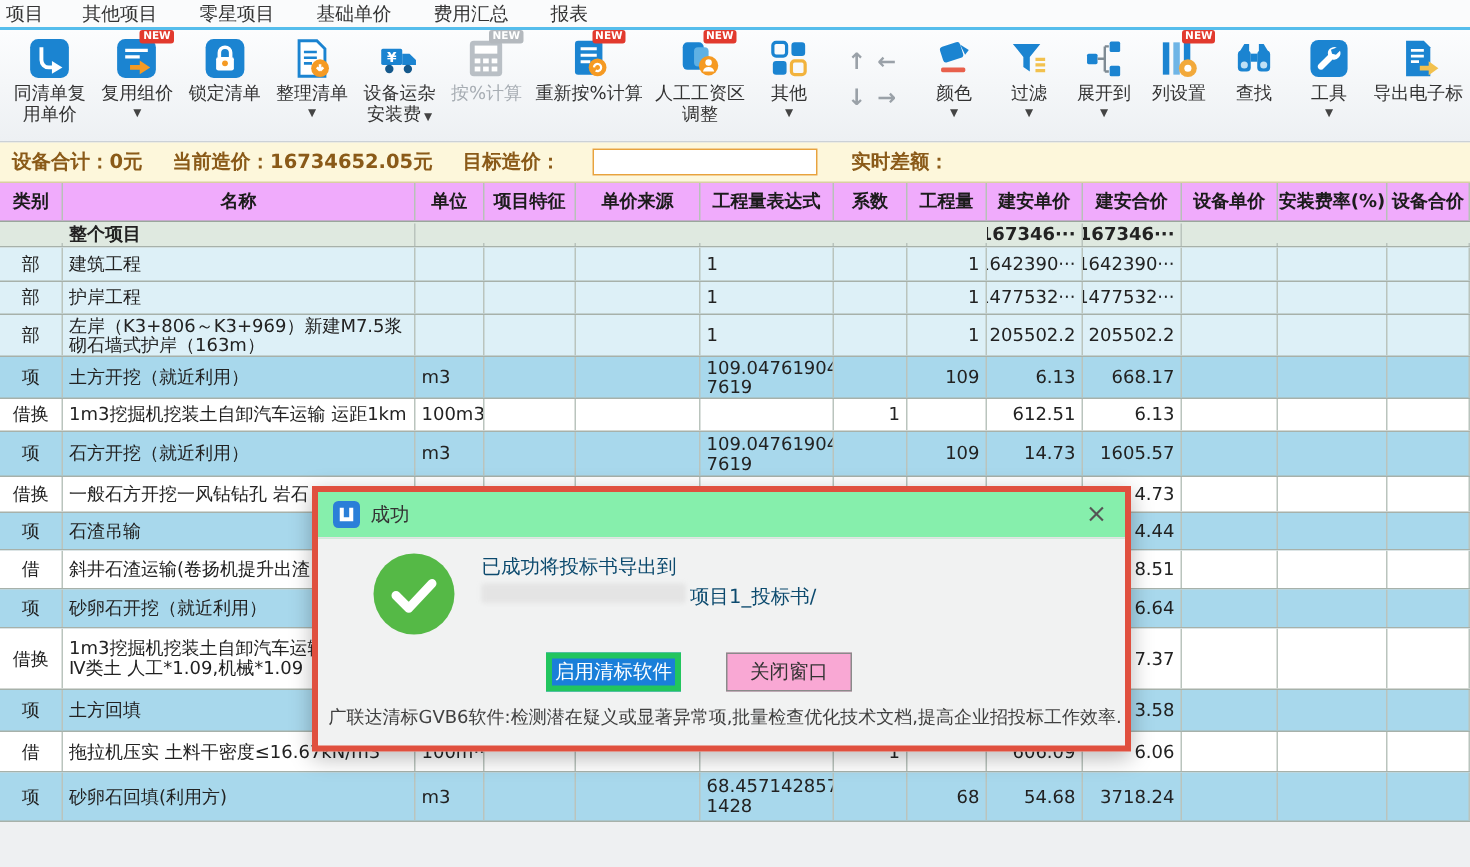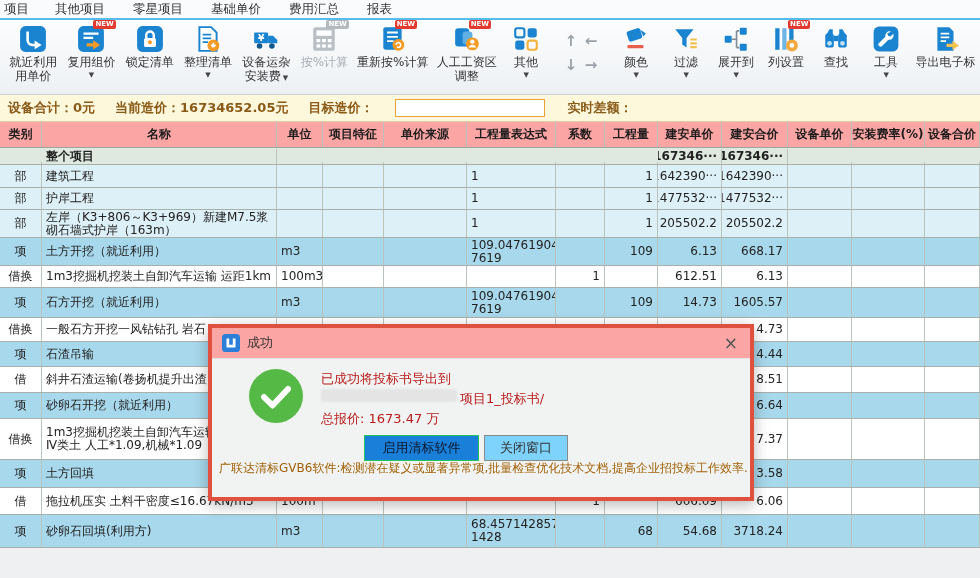--- a/index.html
+++ b/index.html
@@ -25,50 +25,50 @@
   .arrows{display:grid;grid-template-columns:20px 20px;grid-template-rows:24px 24px;align-items:center;justify-items:center;color:#9aa1a8;font-size:15px;font-weight:bold;padding:4px 10px 0 10px}
   .arrows span{cursor:default}
 
   
   .statusbar{height:27px;background:#fdf7db;border-bottom:1px solid #d9cfa2;display:flex;align-items:center;padding-left:8px;color:#8a5a18;font-weight:bold;font-size:13px;white-space:nowrap}
   .sb-item{margin-right:20px}
   .sb-input{width:150px;height:18px;border:1px solid #e8a33d;background:#fff;margin-right:22px;outline:none;font-size:12px;padding:0 3px}
 
   
   .table{position:relative;width:980px}
-  .thead{display:flex;height:26px;background:#fca5a5;border-bottom:1px solid #9aa79c}
+  .thead{display:flex;height:26px;background:#f0abfc;border-bottom:1px solid #9aa79c}
   .th{display:flex;align-items:center;justify-content:center;font-weight:bold;color:#1c1c1c;overflow:hidden;white-space:nowrap;border-right:1px solid #b7c1b8;flex:none}
   .tr{display:flex;border-bottom:1px solid #a7b1aa;overflow:hidden}
   .td{display:flex;align-items:center;padding:1px 4px;overflow:hidden;line-height:13px;border-right:1px solid #bac4bd;flex:none;font-size:12px}
   .a-c{justify-content:center;text-align:center}
   .a-l{justify-content:flex-start;text-align:left}
   .a-r{justify-content:flex-end;text-align:right;white-space:nowrap}
   .pre{white-space:pre-line}
   .c0{width:42px}.c1{width:235px}.c2{width:46px}.c3{width:61px}.c4{width:83px}
   .c5{width:89px}.c6{width:49px}.c7{width:53px}.c8{width:64px}.c9{width:66px}
   .c10{width:64px}.c11{width:73px}.c12{width:55px}
   .row-root{background:#dfe9e0;font-weight:bold}
   .row-bu{background:#ddf0f7}
   .row-xiang{background:#a8d8ec}
   .row-white{background:#fff}
 
   
   .dialog{position:absolute;left:208px;top:324px;width:546px;height:177px;background:#f1f2f2;border:4px solid #e0503f;box-shadow:0 4px 14px rgba(0,0,0,.28);z-index:10}
-  .dlg-title{height:31px;background:#fca5a5;border-bottom:1px solid #e3e3e3;display:flex;align-items:center;padding:0 10px;font-size:13px;color:#333}
+  .dlg-title{height:31px;background:#86efac;border-bottom:1px solid #e3e3e3;display:flex;align-items:center;padding:0 10px;font-size:13px;color:#333}
   .dlg-logo{width:18px;height:18px;margin-right:7px;flex:none}
   .dlg-logo svg{width:18px;height:18px;display:block}
   .dlg-close{margin-left:auto;font-size:17px;color:#555;line-height:17px;cursor:pointer;padding:0 2px}
   .dlg-body{position:relative;height:calc(100% - 31px)}
   .check{position:absolute;left:36px;top:9px;width:56px;height:56px}
-  .dlg-text{position:absolute;left:109px;top:10px;font-size:13px;color:#b91c1c;line-height:20px}
+  .dlg-text{position:absolute;left:109px;top:10px;font-size:13px;color:#0c4a6e;line-height:20px}
   .pathline{display:flex;align-items:flex-start}
   .redacted{display:inline-block;width:136px;height:13px;background:#e4e4e4;border-radius:2px;filter:blur(1.3px);margin-right:3px}
-  .btn-primary{position:absolute;left:152px;top:76px;width:115px;height:26px;background:#1a7fd9;color:#0f172a;border:1px solid #22c55e;font-size:13px;cursor:pointer;font-family:inherit}
-  .btn-secondary{position:absolute;left:272px;top:76px;width:84px;height:26px;background:#7dd3fc;color:#333;border:1px solid #8a8a8a;font-size:13px;cursor:pointer;font-family:inherit}
-  .dlg-warning{position:absolute;left:7px;bottom:20px;right:2px;color:#a16207;font-size:12px;white-space:nowrap;overflow:hidden}
+  .btn-primary{position:absolute;left:152px;top:76px;width:90px;height:26px;background:#1a7fd9;color:#ffffff;border:4px solid #22c55e;font-size:13px;cursor:pointer;font-family:inherit}
+  .btn-secondary{position:absolute;left:272px;top:76px;width:84px;height:26px;background:#f9a8d4;color:#333;border:1px solid #8a8a8a;font-size:13px;cursor:pointer;font-family:inherit}
+  .dlg-warning{position:absolute;left:7px;bottom:10px;right:2px;color:#404040;font-size:12px;white-space:nowrap;overflow:hidden}
 </style>
 </head>
 <body>
 
 <div class="menubar">
     <div class="menu-item">项目</div>
     <div class="menu-item">其他项目</div>
     <div class="menu-item">零星项目</div>
     <div class="menu-item">基础单价</div>
     <div class="menu-item">费用汇总</div>
@@ -77,21 +77,21 @@
 
 <div class="toolbar">
     <div class="tb-btn">
       <div class="tb-icon">
         <svg viewBox="0 0 26 26">
           <rect x="1" y="1" width="24" height="24" rx="5" fill="#1b84d1"></rect>
           <path d="M8 6v8a4.5 4.5 0 0 0 4.5 4.5H15" fill="none" stroke="#fff" stroke-width="2.4"></path>
           <path d="M14.5 14.5L21 18.5L14.5 22.5Z" fill="#fff"></path>
         </svg>
       </div>
-      <div class="tb-label">就近利用</div>
+      <div class="tb-label">同清单复</div>
       <div class="tb-label">用单价</div>
     </div>
     <div class="tb-btn">
       <div class="tb-icon">
         <svg viewBox="0 0 26 26">
           <rect x="1" y="1" width="24" height="24" rx="5" fill="#1b84d1"></rect>
           <path d="M6 8h14M6 12h9" stroke="#fff" stroke-width="2"></path>
           <path d="M9 17h6v-2.8l6.5 4.3-6.5 4.3V20H9z" fill="#f59a23"></path>
         </svg>
         <span class="new-badge">NEW</span>
@@ -555,19 +555,18 @@
           <circle cx="28" cy="28" r="27" fill="#55b946"></circle>
           <path d="M16 29l8.5 8.5L40 21" fill="none" stroke="#fff" stroke-width="6" stroke-linecap="round" stroke-linejoin="round"></path>
         </svg>
     </div>
     <div class="dlg-text">
       <div>已成功将投标书导出到</div>
       <div class="pathline">
         <span class="redacted"></span>
         <span>项目1_投标书/</span>
       </div>
-      <div>总报价: 1673.47 万</div>
     </div>
     <button class="btn-primary">启用清标软件</button>
     <button class="btn-secondary">关闭窗口</button>
     <div class="dlg-warning">广联达清标GVB6软件:检测潜在疑义或显著异常项,批量检查优化技术文档,提高企业招投标工作效率.</div>
   </div>
 </div>
 
 </body></html>

